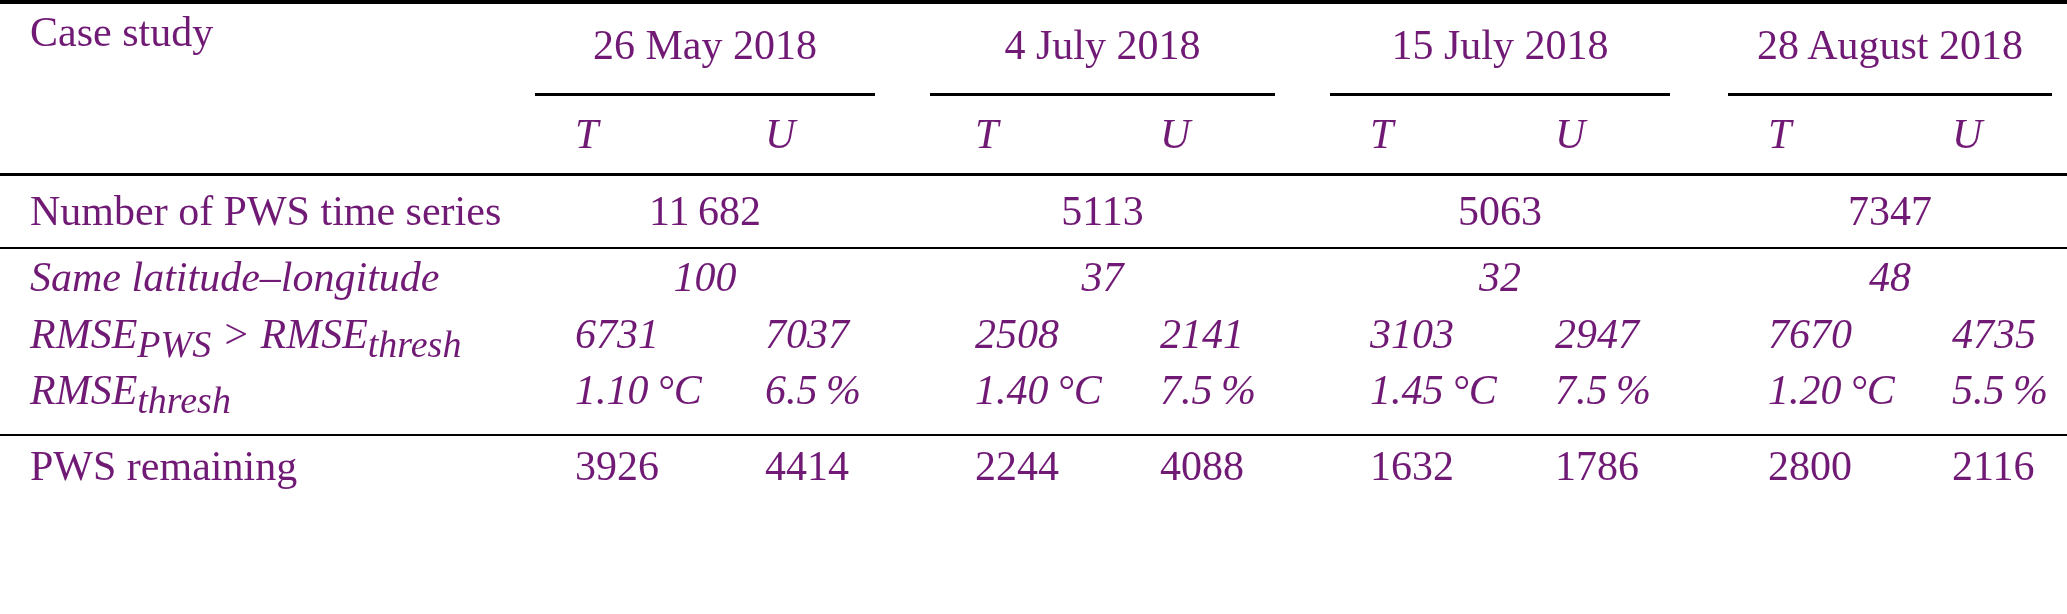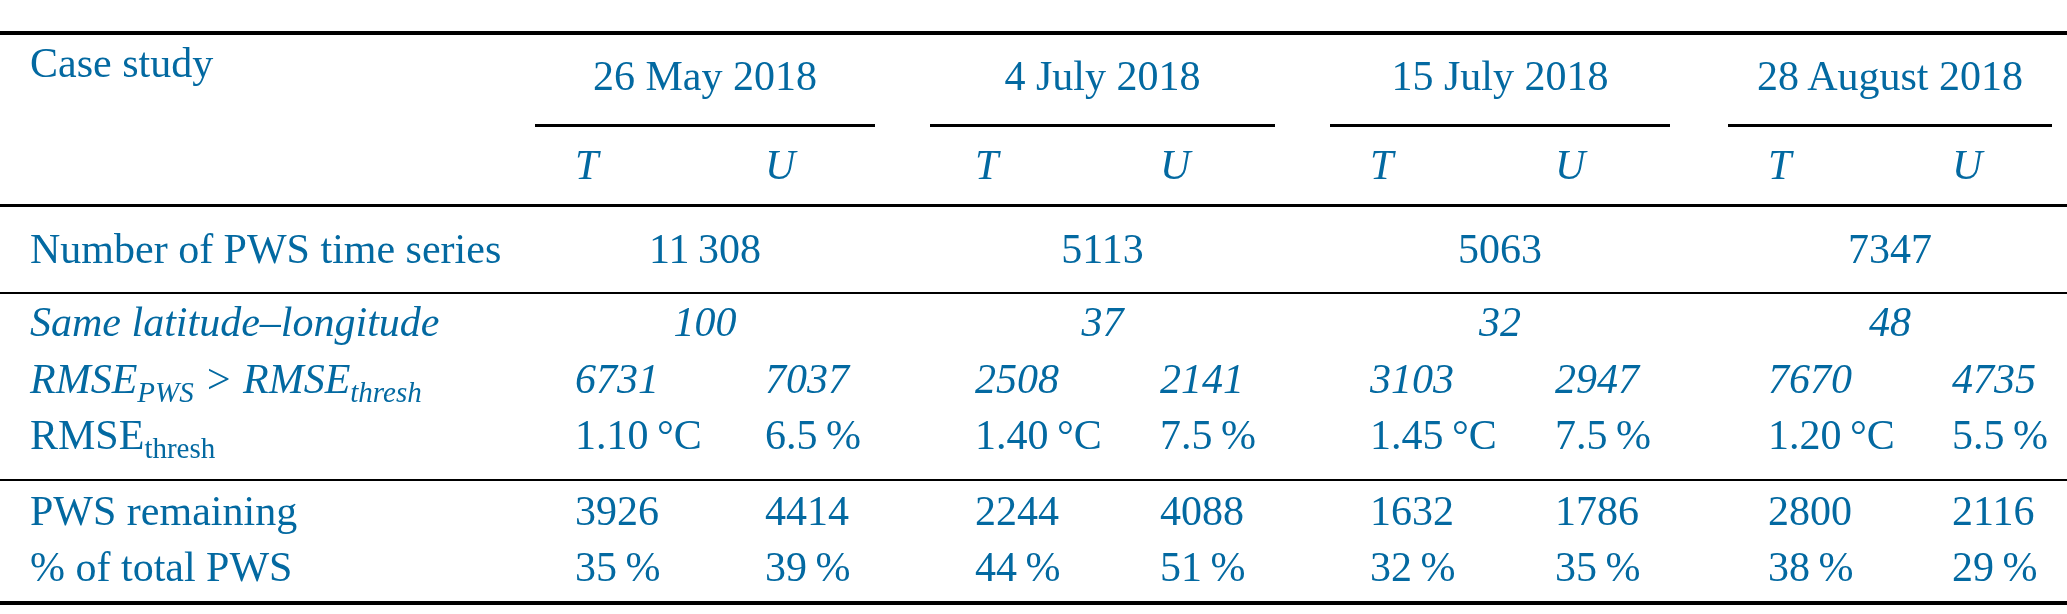--- a/index.html
+++ b/index.html
@@ -11,23 +11,22 @@
     width: 2067px;
     height: 614px;
     overflow: hidden;
   }
   table.paper-table {
     width: 2067px;
     border-collapse: collapse;
     table-layout: fixed;
     font-family: "Liberation Serif", "DejaVu Serif", serif;
     font-size: 42px;
-    color: #0369a1;
+    color: #701a75;
     background: #ffffff;
-    margin-top: 31px;
   }
   td, th {
     padding: 0;
     margin: 0;
     font-weight: normal;
     text-align: left;
     vertical-align: middle;
     overflow: visible;
     white-space: nowrap;
   }
@@ -57,30 +56,30 @@
   .corner-cell {
     vertical-align: top;
     padding-top: 4px;
     line-height: 48px;
   }
   .span-val { text-align: center; }
   .tu { font-style: italic; }
 
   tr.row-dates   { height: 80px; }
   tr.row-subhead { height: 78px; }
-  tr.row-series  { height: 88px; }
+  tr.row-series  { height: 74px; }
   tr.row-std     { height: 57px; font-style: italic; }
   tr.row-thresh  { height: 73px; }
-  tr.row-thresh > * { padding-bottom: 16px; }
+  tr.row-thresh > * { padding-bottom: 16px; font-style: italic; }
   tr.row-remain  { height: 60px; }
   tr.row-pct     { height: 63px; }
   tr.row-pct > * { padding-bottom: 8px; }
 
   sub.rsub {
-    font-size: 29px;
+    font-size: 38px;
     line-height: 0;
     vertical-align: -9px;
   }
 </style>
 </head>
 <body>
 
 <table class="paper-table">
   <colgroup>
     <col style="width:575px">
@@ -119,21 +118,21 @@
     <th class="tu">U</th>
     <th class="tu">T</th>
     <th class="tu">U</th>
     <th class="tu">T</th>
     <th class="tu">U</th>
   </tr>
 
   <tr class="row-series midrule">
     <td class="label-cell">Number of PWS time series</td>
     <td colspan="2">
-          <div class="span-val g1">11 308</div>
+          <div class="span-val g1">11 682</div>
         </td>
     <td colspan="2">
           <div class="span-val g2">5113</div>
         </td>
     <td colspan="2">
           <div class="span-val g3">5063</div>
         </td>
     <td colspan="2">
           <div class="span-val g4">7347</div>
         </td>
@@ -185,25 +184,14 @@
     <td>3926</td>
     <td>4414</td>
     <td>2244</td>
     <td>4088</td>
     <td>1632</td>
     <td>1786</td>
     <td>2800</td>
     <td>2116</td>
   </tr>
 
-  <tr class="row-pct bottomrule">
-    <td class="label-cell">% of total PWS</td>
-    <td>35 %</td>
-    <td>39 %</td>
-    <td>44 %</td>
-    <td>51 %</td>
-    <td>32 %</td>
-    <td>35 %</td>
-    <td>38 %</td>
-    <td>29 %</td>
-  </tr>
 </tbody>
   </table>
 
 </body></html>

